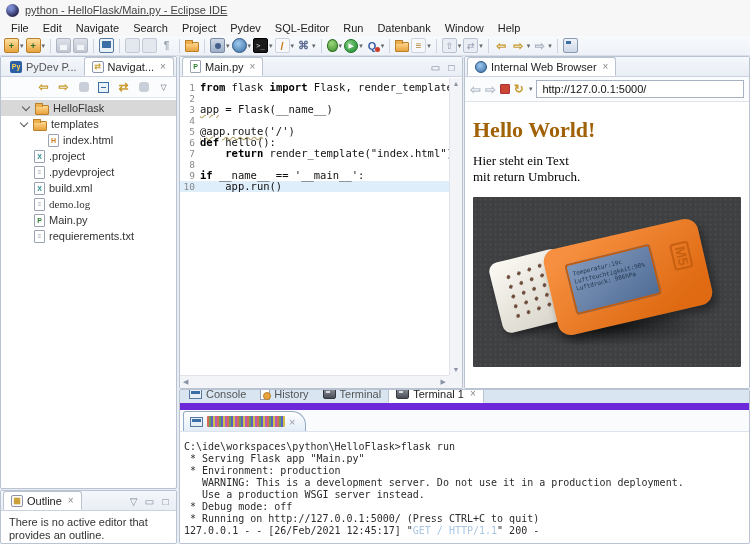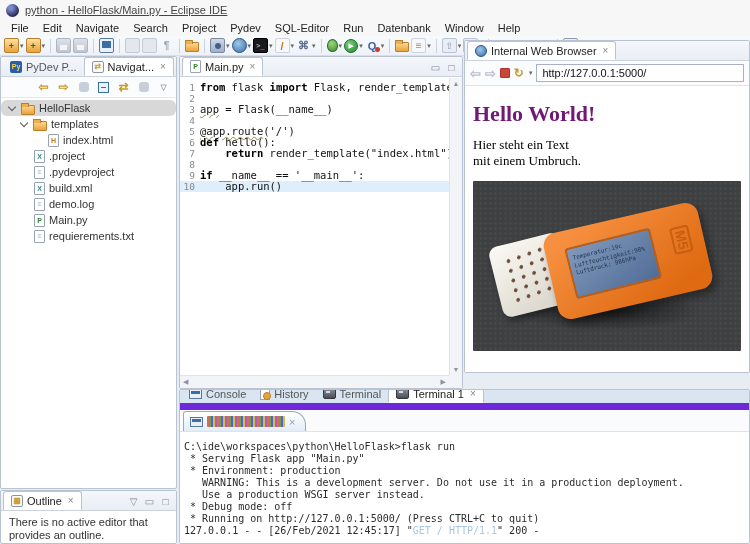--- a/index.html
+++ b/index.html
@@ -82,28 +82,28 @@
   .cl .ln { width:20px; text-align:right; color:#8a8a8a; flex:none; padding-right:5px; font-size:9.5px; }
   .cl .ct { color:#111; }
   .cl.current { background:#dfeefb; }
   .kw { font-weight:bold; color:#000; }
   .wv { text-decoration:underline; text-decoration-style:wavy; text-decoration-color:#b0a060; }
   .vsb { position:absolute; top:21px; right:0; width:13px; bottom:13px; background:#f2f4f7; border-left:1px solid #e0e4ea; color:#8a94a4; font-size:7px; display:flex; flex-direction:column; justify-content:space-between; align-items:center; padding:2px 0; }
   .hsb { position:absolute; left:0; right:13px; bottom:0; height:13px; background:#f2f4f7; border-top:1px solid #e0e4ea; color:#8a94a4; font-size:7px; display:flex; justify-content:space-between; align-items:center; padding:0 3px; }
   .sbcorner { position:absolute; right:0; bottom:0; width:13px; height:13px; background:#f2f4f7; }
 
   
-  #browser { left:464px; top:40px; width:286px; height:333px; }
+  #browser { left:464px; top:56px; width:286px; height:333px; }
   .browser-bar { height:25px; display:flex; align-items:center; gap:4px; padding:0 5px; border-bottom:1px solid #e0e4ea; background:#fbfcfe; }
   .nav-arrow { color:#b8c0cc; font-weight:bold; font-size:13px; }
   .stop-sq { width:10px; height:10px; background:#cc4433; border:1px solid #a33; border-radius:1px; }
   .refresh { color:#c89a2e; font-weight:bold; font-size:12px; }
   .urlbox { flex:1; height:18px; border:1px solid #a8b2c2; background:#fff; display:flex; align-items:center; padding:0 5px; font-size:11px; color:#111; }
   .browser-content { position:absolute; top:46px; left:0; right:0; bottom:0; background:#fff; overflow:hidden; padding:8px 0 0 8px; }
-  .bc-h1 { font-family:"Liberation Serif", serif; font-size:22px; font-weight:bold; color:#701a75; margin:6px 0 10px 0; }
+  .bc-h1 { font-family:"Liberation Serif", serif; font-size:22px; font-weight:bold; color:#a16207; margin:6px 0 10px 0; }
   .bc-p { font-family:"Liberation Serif", serif; font-size:13px; color:#000; line-height:16px; }
   .photo { position:relative; width:268px; height:170px; margin-top:12px; background:#3f4042; overflow:hidden; border-radius:1px;
            background-image:radial-gradient(rgba(255,255,255,.045) 1px, transparent 1.4px); background-size:5px 5px; }
   .dev-shadow { position:absolute; left:40px; top:110px; width:190px; height:40px; background:radial-gradient(ellipse, rgba(0,0,0,.55), transparent 70%); }
   .cap { position:absolute; left:22px; top:58px; width:72px; height:72px; background:linear-gradient(155deg,#fcfaf4,#d6d2c8); border-radius:9px; transform:rotate(-14deg); box-shadow:2px 4px 7px rgba(0,0,0,.45); }
   .cap .dots { position:absolute; left:12px; top:10px; right:10px; bottom:10px; background-image:radial-gradient(circle, #6b4a38 1.5px, transparent 2.1px); background-size:11px 10px; transform:skewY(-6deg); }
   .devbody { position:absolute; left:76px; top:36px; width:158px; height:88px; background:linear-gradient(150deg,#f69040 10%,#df6a12 85%); border-radius:13px; transform:rotate(-13deg); box-shadow:3px 6px 9px rgba(0,0,0,.4); }
   .screen { position:absolute; left:20px; top:17px; width:88px; height:52px; background:linear-gradient(150deg,#8299bc,#4f6c96); border-radius:4px; box-shadow:inset 0 0 0 2px #c05c10; padding:7px 5px 0 6px; transform:rotate(-1deg); }
   .screen div { font:6px/7.5px "DejaVu Sans Mono", monospace; color:#22374f; white-space:nowrap; }
   .m5 { position:absolute; right:9px; top:26px; transform:rotate(90deg); font-weight:bold; font-size:14px; color:#bf5a0e; border:2px solid #bf5a0e; border-radius:3px; padding:0 2px; line-height:15px; opacity:.8; }
@@ -277,21 +277,21 @@
       <span class="vtb">
           <span class="ic-collapse"></span>
         </span>
       <span class="vtb gold">⇄</span>
       <span class="vtb">
           <span class="graydot"></span>
         </span>
       <span class="vtb" style="color:#667; font-size:8px;">▽</span>
     </div>
     <div class="tree" id="tree">
-        <div class="trow selected" style="padding-left: 8px; border-radius: 6px;">
+        <div class="trow selected" style="padding-left: 22px;">
           <span class="chev"></span>
           <span class="ic-tree-folder ficon"></span>
           <span>HelloFlask</span>
         </div>
         <div class="trow" style="padding-left: 20px;">
           <span class="chev"></span>
           <span class="ic-tree-folder ficon"></span>
           <span>templates</span>
         </div>
         <div class="trow" style="padding-left: 34px;">
@@ -307,21 +307,21 @@
         <div class="trow" style="padding-left: 20px;">
           <span class="chev-space"></span>
           <span class="icon-file ficon txt">≡</span>
           <span>.pydevproject</span>
         </div>
         <div class="trow" style="padding-left: 20px;">
           <span class="chev-space"></span>
           <span class="icon-file ficon xml">X</span>
           <span>build.xml</span>
         </div>
-        <div class="trow" style="padding-left: 20px;">
+        <div class="trow" style="padding-left: 20px; font-family: Liberation Serif, serif;">
           <span class="chev-space"></span>
           <span class="icon-file ficon txt">≡</span>
           <span>demo.log</span>
         </div>
         <div class="trow" style="padding-left: 20px;">
           <span class="chev-space"></span>
           <span class="icon-file ficon py">P</span>
           <span>Main.py</span>
         </div>
         <div class="trow" style="padding-left: 20px;">
@@ -396,21 +396,21 @@
       <span class="nav-arrow">⇨</span>
       <span class="stop-sq"></span>
       <span class="refresh">↻</span>
       <span class="dd">▾</span>
       <div class="urlbox">http://127.0.0.1:5000/</div>
     </div>
     <div class="browser-content">
       <div class="bc-h1">Hello World!</div>
       <div class="bc-p">
         <span>Hier steht ein Text</span><br>
-        <span>mit einem Umbruch.</span>
+        <span>mit return Umbruch.</span>
       </div>
       <div class="photo">
         <div class="dev-shadow"></div>
         <div class="cap">
             <div class="dots"></div>
           </div>
         <div class="devbody">
           <div class="screen">
             <div>Temperatur:19c</div>
             <div>Luftfeuchtigkeit:98%</div>

